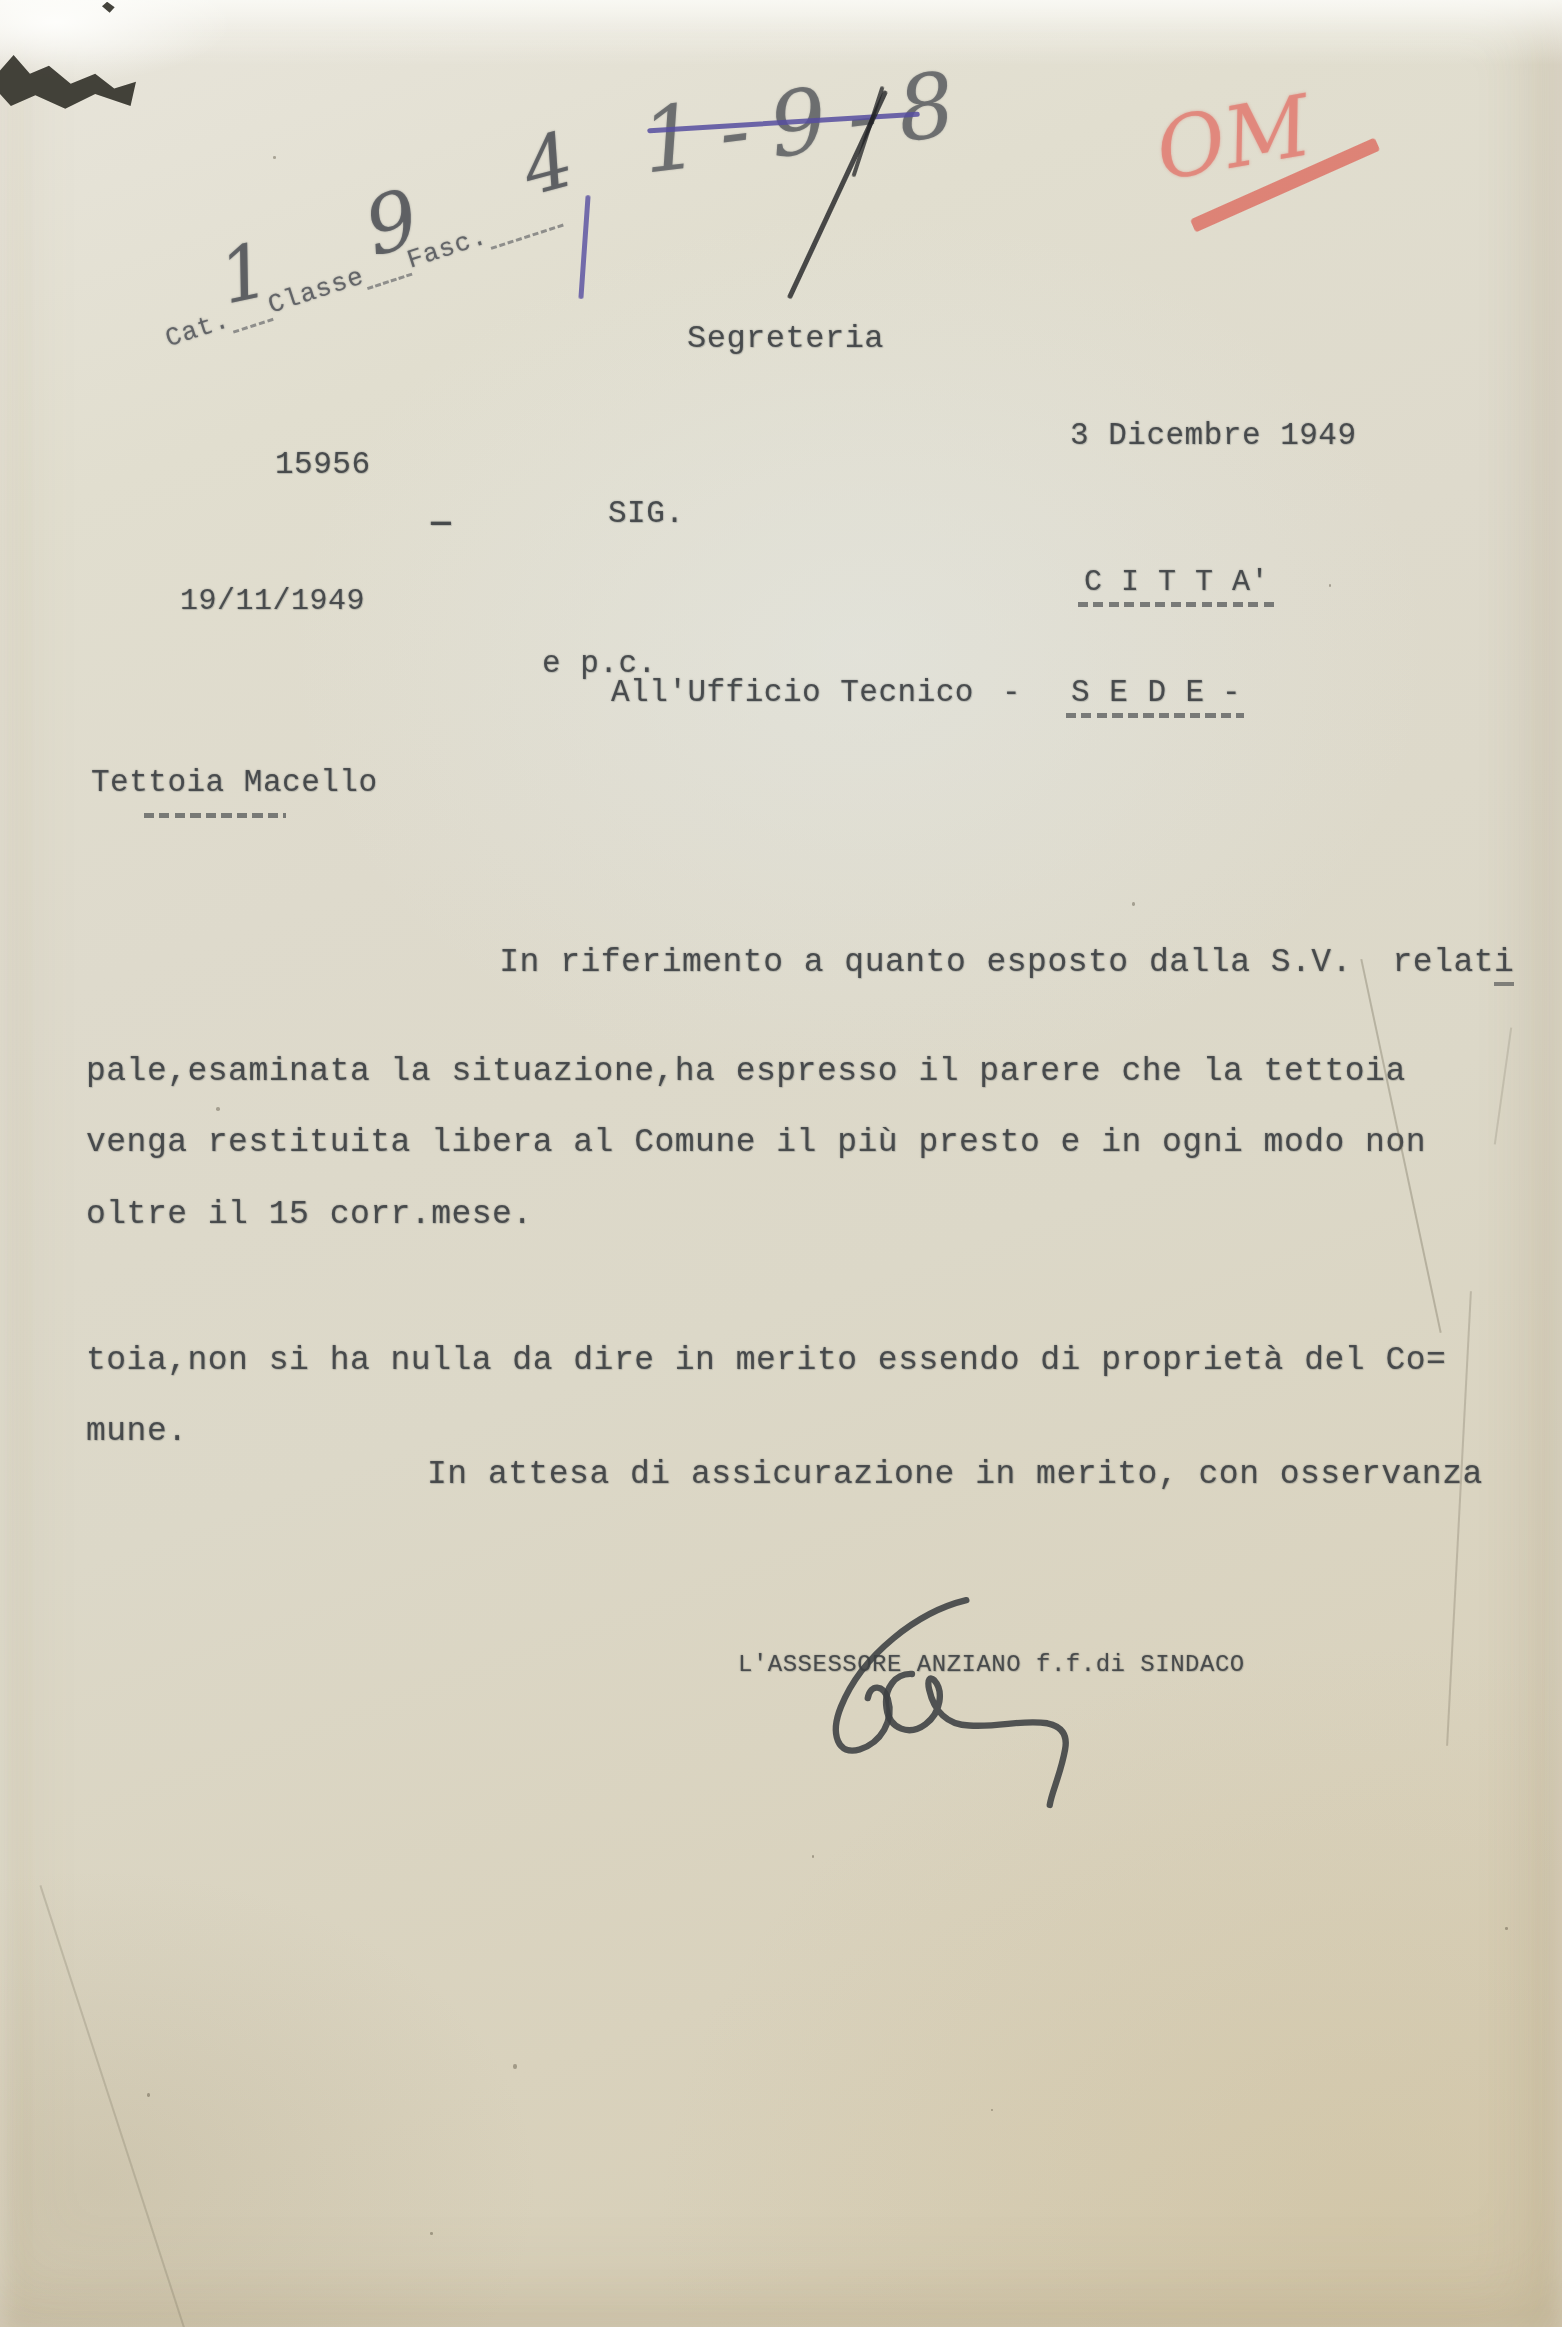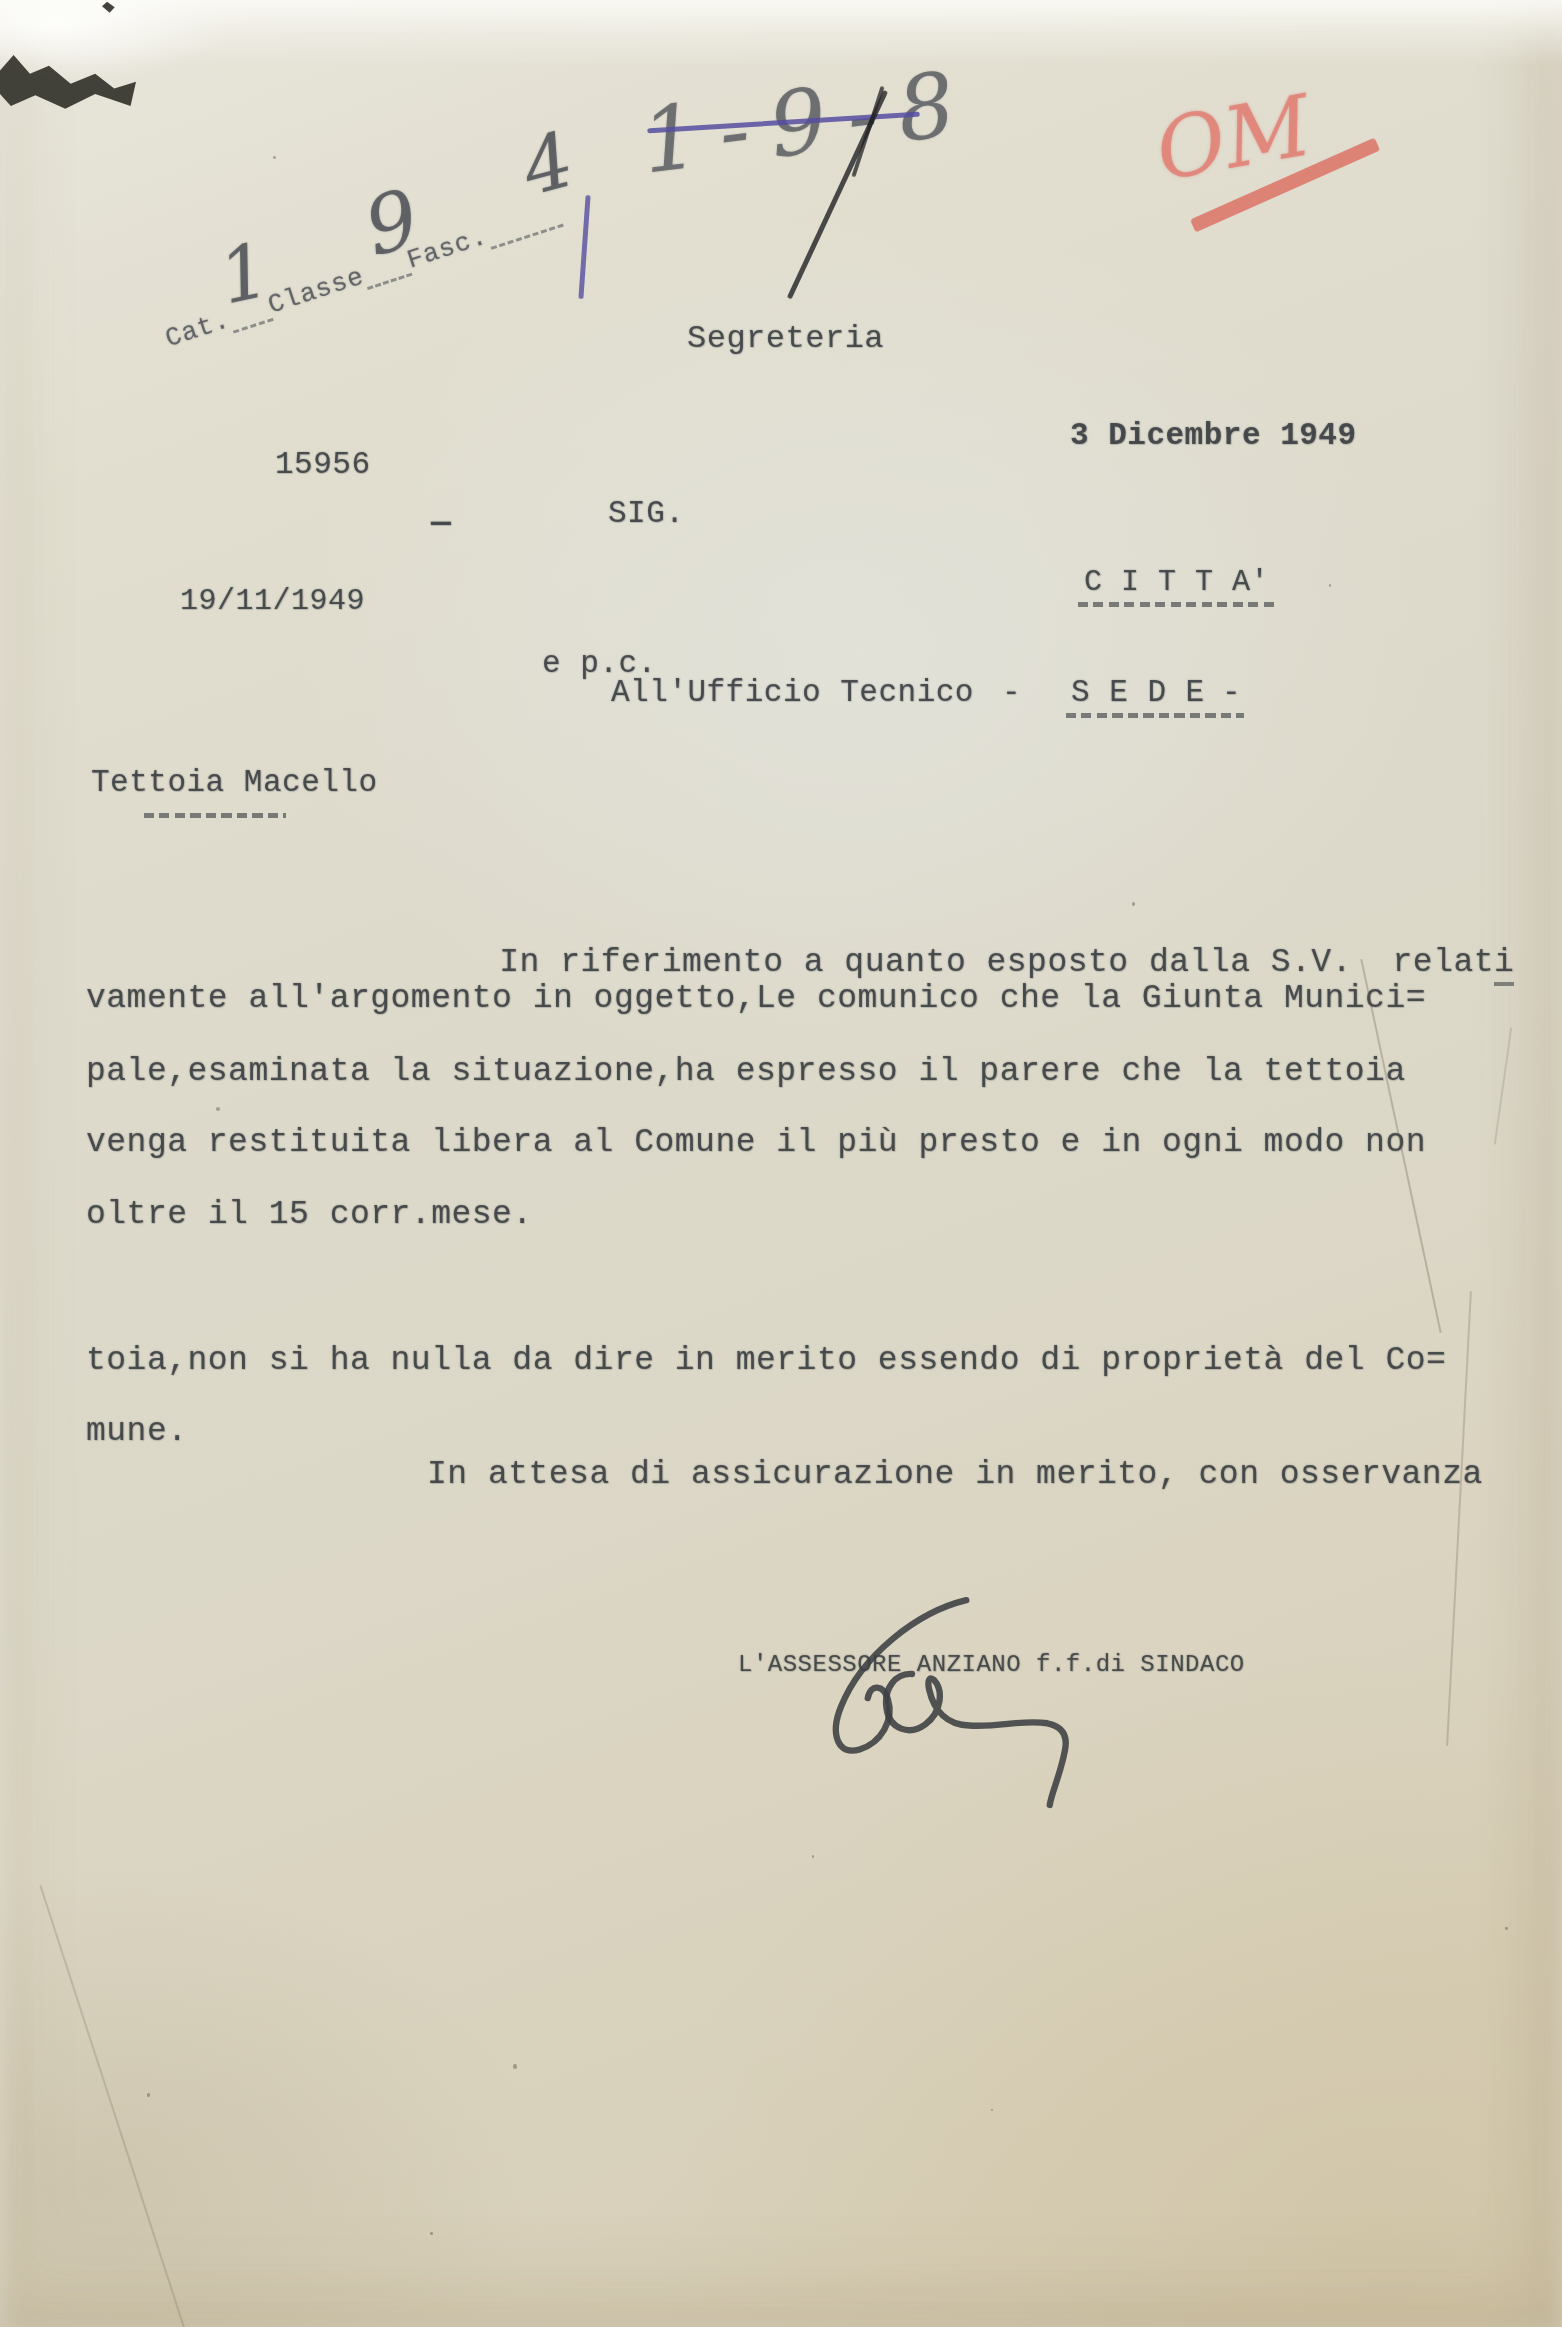--- a/index.html
+++ b/index.html
@@ -90,21 +90,21 @@
     <span class="slot" style="width:47px;"></span>
     <span>Fasc.</span>
     <span class="slot" style="width:76px;"></span>
     <span class="stamp-digit" style="left:71px;top:-42px;font-size:75px;transform:rotate(6deg);">1</span>
     <span class="stamp-digit" style="left:225px;top:-47px;font-size:80px;transform:rotate(4deg);">9</span>
     <span class="stamp-digit" style="left:393px;top:-53px;font-size:76px;transform:rotate(3deg);">4</span>
   </div>
   <div class="stroke" style="left:582px;top:195px;width:4.5px;height:104px;background:rgba(86,78,160,.8);transform:rotate(4deg);filter:blur(0.3px);"></div>
 
   <div class="tw" style="left:687px;top:320px;font-size:32px;">Segreteria</div>
-  <div class="tw" style="left:1070px;top:418px;font-size:31px;font-weight:bold;">3 Dicembre 1949</div>
+  <div class="tw" style="left:1070px;top:418px;font-size:31px;">3 Dicembre 1949</div>
   <div class="tw" style="left:275px;top:447px;font-size:31px;">15956</div>
   <div class="tw" style="left:431px;top:505px;font-size:33px;font-weight:bold;">—</div>
   <div class="tw" style="left:180px;top:584px;font-size:30px;">19/11/1949</div>
 
   <div class="tw" style="left:608px;top:496px;font-size:31px;">SIG.</div>
   <div class="tw" style="left:1084px;top:565px;font-size:30px;">C I T T A'</div>
   <div class="dash-ul" style="left:1078px;top:602px;width:198px;"></div>
 
   <div class="tw" style="left:542px;top:646px;font-size:31px;">e p.c.</div>
   <div class="tw" style="left:611px;top:675px;font-size:31px;">All'Ufficio Tecnico</div>
@@ -112,21 +112,20 @@
   <div class="tw" style="left:1071px;top:675px;font-size:31px;">S E D E</div>
   <div class="dash-ul" style="left:1066px;top:713px;width:178px;"></div>
   <div class="tw" style="left:1222px;top:675px;font-size:31px;">-</div>
 
   <div class="tw" style="left:91px;top:765px;font-size:31px;">Tettoia Macello</div>
   <div class="dash-ul" style="left:144px;top:813px;width:142px;"></div>
 
   <div class="tw" style="left:418px;top:907px;font-size:33px;">
     <span>In riferimento a quanto esposto dalla S.V.  relat</span><span class="u">i</span>
   </div>
-  <div class="tw" style="left:86px;top:980px;font-size:33px;">vamente all'argomento in oggetto,Le comunico che la Giunta Munici=</div>
   <div class="tw" style="left:86px;top:1053px;font-size:33px;">pale,esaminata la situazione,ha espresso il parere che la tettoia</div>
   <div class="tw" style="left:86px;top:1124px;font-size:33px;">venga restituita libera al Comune il più presto e in ogni modo non</div>
   <div class="tw" style="left:86px;top:1196px;font-size:33px;">oltre il 15 corr.mese.</div>
 
   <div class="tw" style="left:86px;top:1342px;font-size:33px;">toia,non si ha nulla da dire in merito essendo di proprietà del Co=</div>
   <div class="tw" style="left:86px;top:1413px;font-size:33px;">mune.</div>
 
   <div class="tw" style="left:427px;top:1456px;font-size:33px;">In attesa di assicurazione in merito, con osservanza</div>
 
   <div class="tw" style="left:738px;top:1603px;font-size:24px;margin-top:48px;">L'ASSESSORE ANZIANO f.f.di SINDACO</div>

